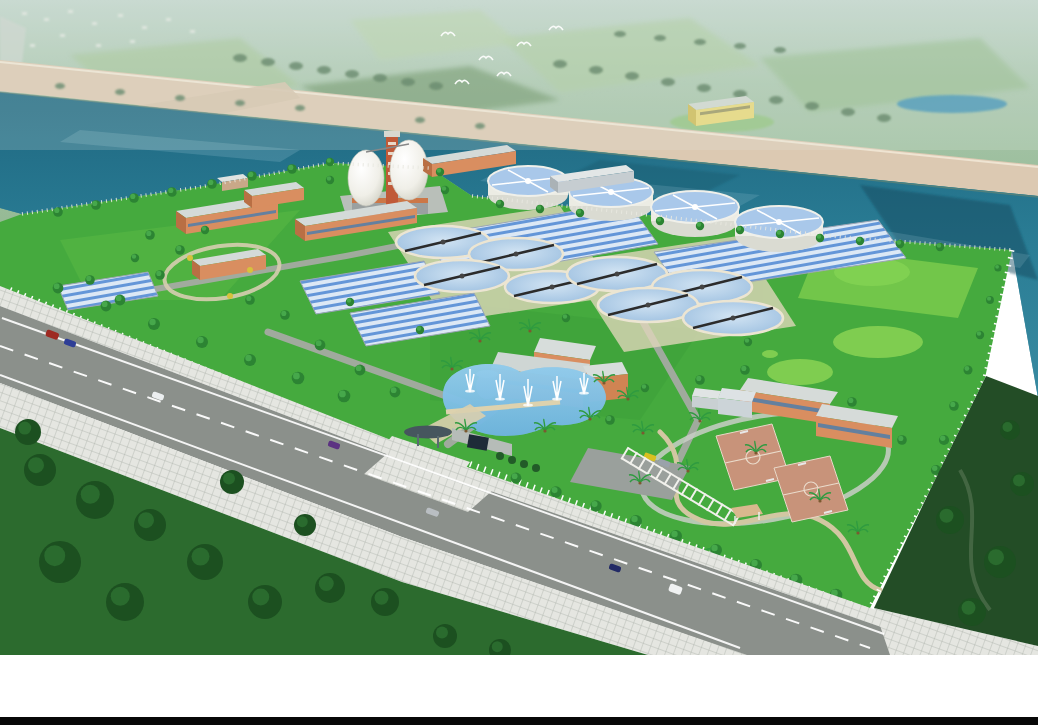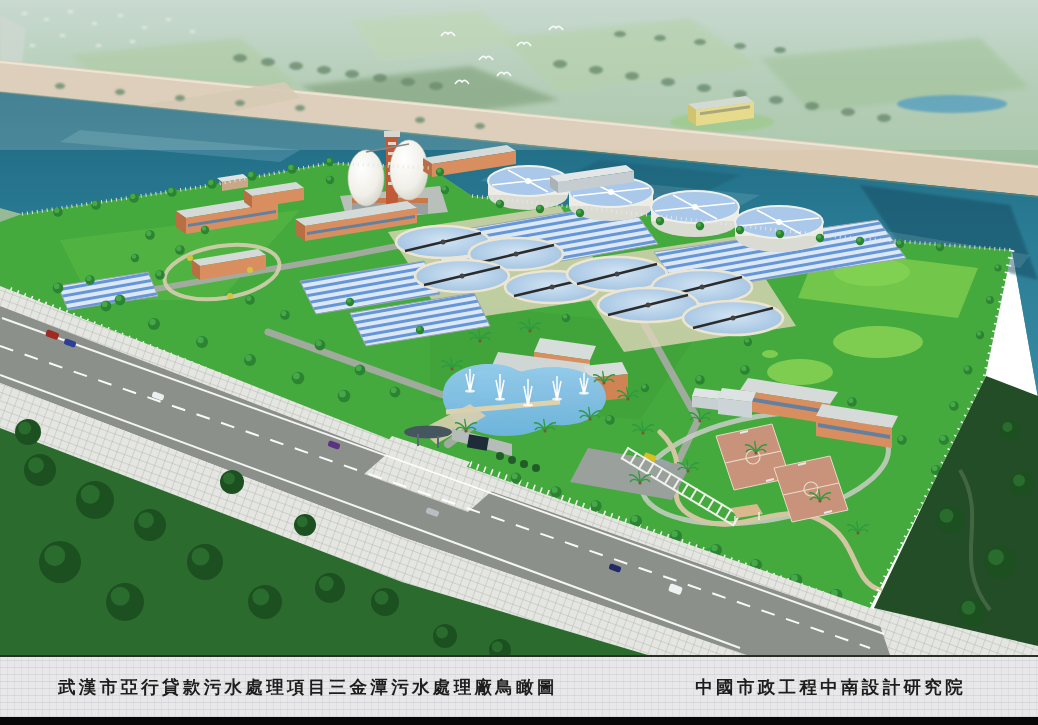--- a/index.html
+++ b/index.html
@@ -614,18 +614,14 @@
   <polygon points="986,376 1038,396 1038,646 874,608 930,490" fill="#234d26"></polygon>
   <path d="M960,470 C990,520 950,560 990,610" stroke="#51704f" stroke-width="4" fill="none" opacity=".7"></path>
   <use href="#dtree" transform="translate(950,520) scale(1.4)"></use>
         <use href="#dtree" transform="translate(1000,562) scale(1.6)"></use>
   <use href="#dtree" transform="translate(972,612) scale(1.4)"></use>
         <use href="#dtree" transform="translate(1022,484) scale(1.2)"></use>
   <use href="#dtree" transform="translate(1010,430)"></use>
 </g>
 </svg>
 
-<div class="caption" style="background-color: rgb(232, 232, 234);">
-  <div class="cap-text" style="color: rgb(29, 29, 29);">武漢市亞行貸款污水處理項目三金潭污水處理廠鳥瞰圖</div>
-  <div class="cap-text" style="color: rgb(29, 29, 29);">中國市政工程中南設計研究院</div>
-</div>
 <div class="bottom-strip" style="background-color: rgb(7, 7, 7);"></div>
 </div>
 
 </body></html>

